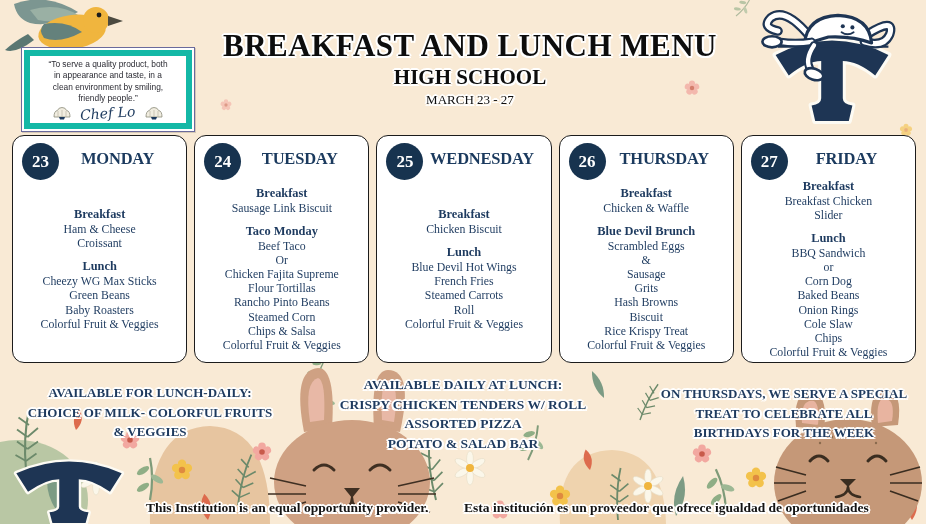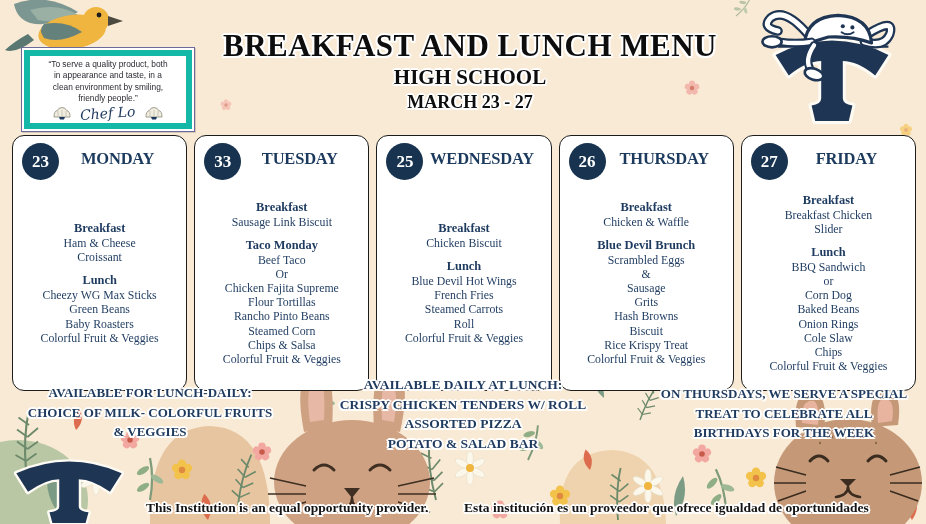--- a/index.html
+++ b/index.html
@@ -15,28 +15,28 @@
   .quote-inner{border:6px solid #14b8a6;padding:3px 16px 2px;}
   .quote-text{font-family:"Liberation Sans","DejaVu Sans",sans-serif;font-size:8.4px;
               line-height:1.35;color:#2b2b33;text-align:center;}
   .sig-row{display:flex;align-items:center;justify-content:center;gap:9px;margin-top:1px;}
   .signature{font-style:italic;font-size:14px;color:#1d3a5e;
              font-family:"DejaVu Serif",serif;transform:rotate(-4deg);}
 
   .title-block{position:absolute;left:195px;top:18px;width:550px;text-align:center;z-index:3;color:#0d0d0d;}
   .title-main{font-size:31px;font-weight:bold;letter-spacing:.5px;line-height:1.02;margin-top:12px;}
   .title-sub{font-size:21px;font-weight:bold;margin-top:3px;}
-  .title-date{font-size:18px;font-weight:bold;margin-top:2px;}
+  .title-date{font-size:13px;font-weight:normal;margin-top:2px;}
   .ow{text-shadow:-2px 0 0 #fff,2px 0 0 #fff,0 -2px 0 #fff,0 2px 0 #fff,
       -1.5px -1.5px 0 #fff,1.5px -1.5px 0 #fff,-1.5px 1.5px 0 #fff,1.5px 1.5px 0 #fff;}
 
   .mascot{position:absolute;left:742px;top:6px;width:180px;height:122px;z-index:3;}
 
   
-  .cards{position:absolute;left:12px;top:135px;width:904px;height:256px;
+  .cards{position:absolute;left:12px;top:135px;width:904px;height:228px;
          display:flex;gap:7px;z-index:2;}
   .card{flex:1 1 0;position:relative;background:#fff;border:1.6px solid #1c1c1c;
         border-radius:12px;overflow:hidden;}
   .date-circle{position:absolute;left:9px;top:7px;width:37px;height:37px;border-radius:50%;
                background:#17334f;color:#fff;display:flex;align-items:center;justify-content:center;
                font-size:17px;font-weight:bold;}
   .day-name{margin:13px 8px 0 44px;text-align:center;font-size:16.5px;font-weight:bold;
             color:#1b3a5e;letter-spacing:-.2px;}
   .card-body{position:absolute;left:4px;right:4px;top:44px;bottom:4px;
              display:flex;flex-direction:column;justify-content:center;gap:9px;
@@ -240,21 +240,21 @@
             <div class="item">Cheezy WG Max Sticks</div>
             <div class="item">Green Beans</div>
             <div class="item">Baby Roasters</div>
             <div class="item">Colorful Fruit &amp; Veggies</div>
           </div>
         </div>
     </div>
 
     <div class="card">
       <div class="date-circle">
-        <span class="date">33</span>
+        <span class="date">24</span>
       </div>
       <div class="day-name">TUESDAY</div>
       <div class="card-body">
           <div class="section">
             <div class="sec-head">Breakfast</div>
             <div class="item">Sausage Link Biscuit</div>
           </div>
           <div class="section">
             <div class="sec-head">Taco Monday</div>
             <div class="item">Beef Taco</div>

